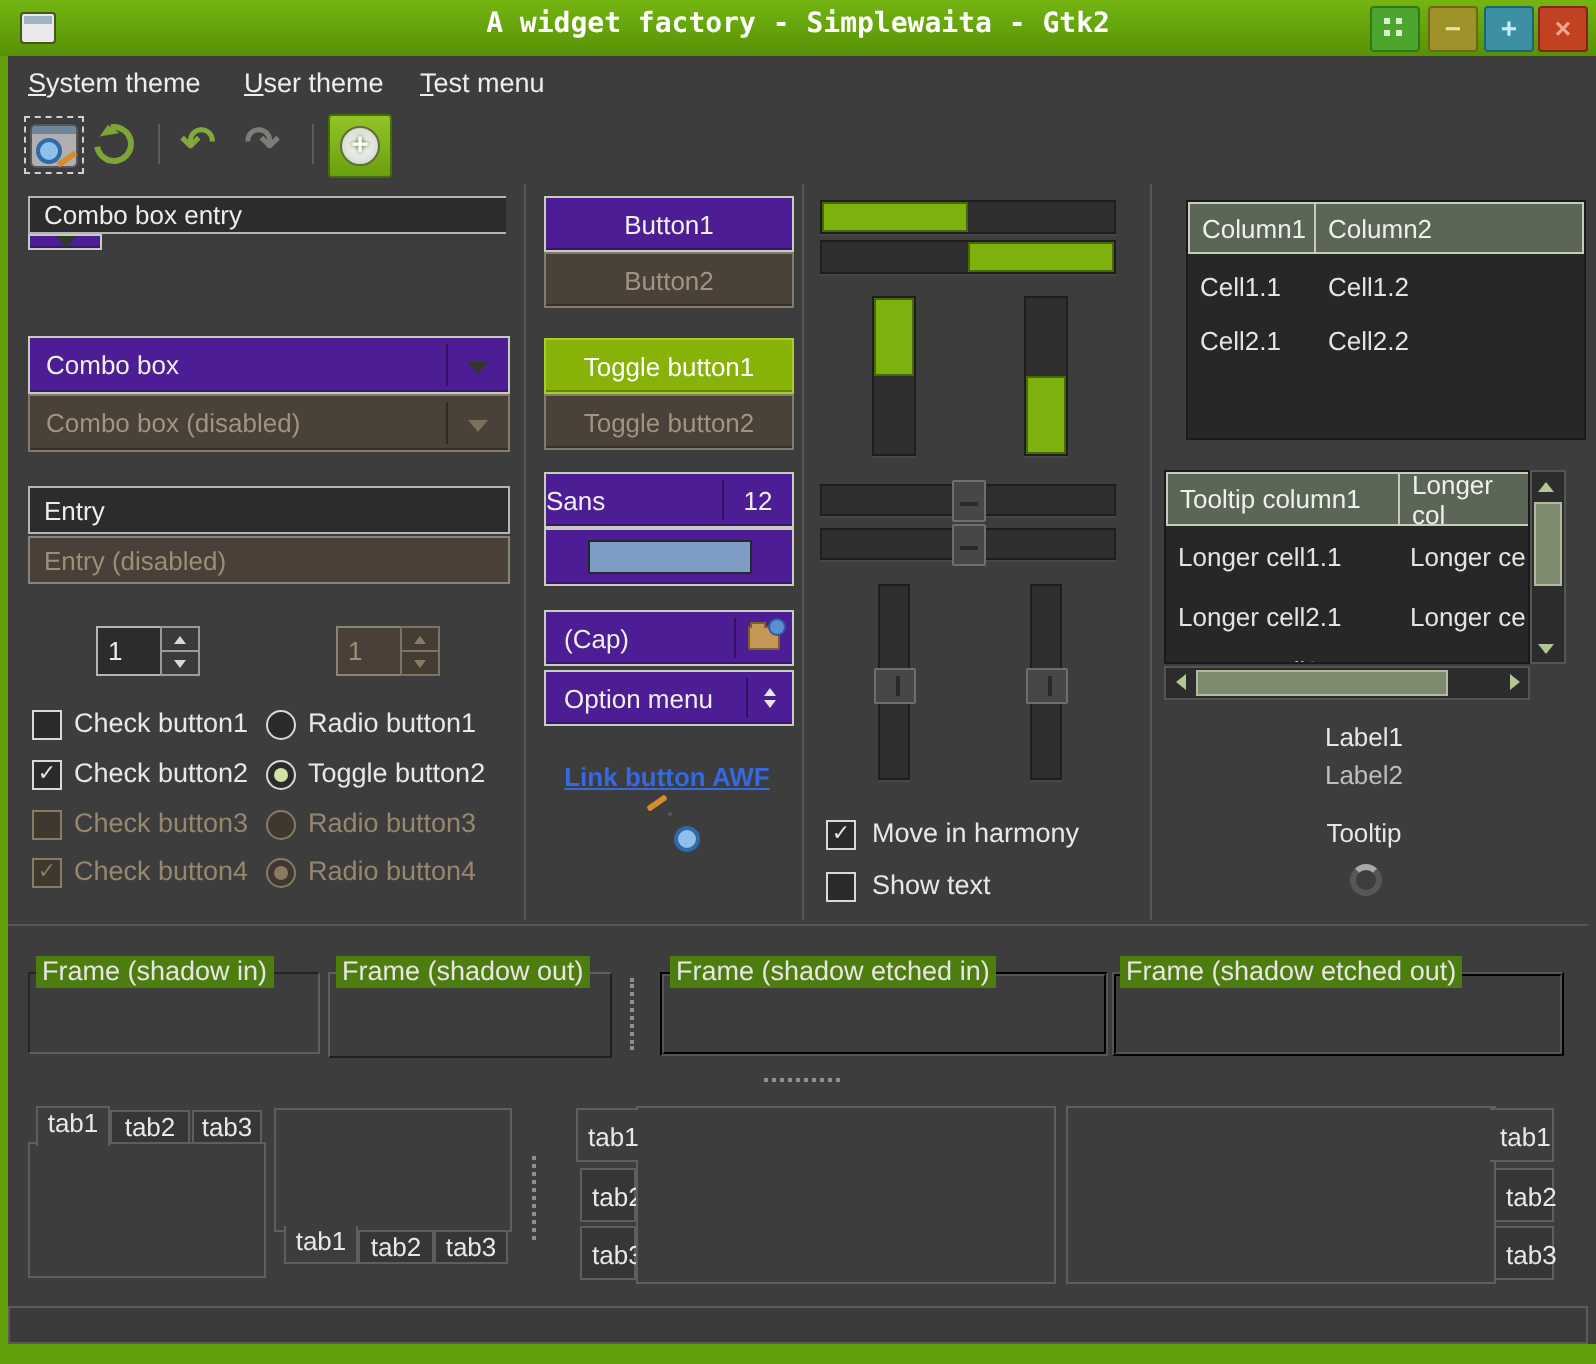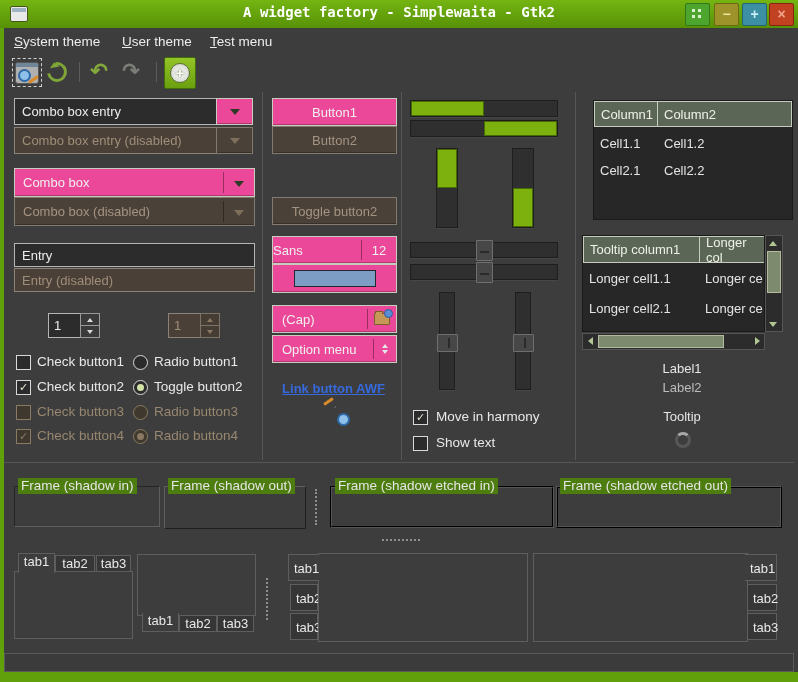--- a/index.html
+++ b/index.html
@@ -32,24 +32,24 @@
   .refresh::after{content:"";position:absolute;left:-6px;top:-4px;border:5px solid transparent;border-right-color:#7fa437;transform:rotate(45deg);}
   
   .awf{position:relative;}
   .awf .w{position:absolute;inset:0;background:#b0b0b0;border:1px solid #565656;border-radius:3px;}
   .awf .tb{position:absolute;left:1px;right:1px;top:1px;height:4px;background:#6f8699;border-radius:2px 2px 0 0;}
   .awf .lens{position:absolute;left:3px;top:7px;width:9px;height:9px;border-radius:50%;background:#8fc0ea;border:2px solid #2e6aa8;}
   .awf .pencil{position:absolute;right:0px;bottom:3px;width:11px;height:3px;background:#d98a2b;transform:rotate(-35deg);border-radius:1px;}
   
   .entry{background:#2c2c2c;border:1px solid #b5b5b5;color:#ececec;display:flex;align-items:center;padding:0 7px;}
   .entry.dis{background:#4a4038;border-color:#8c8378;color:#9e8d77;}
-  .btn{background:#ec4899;border:1px solid #c6cdbd;color:#f0f0ee;display:flex;align-items:center;justify-content:center;box-shadow:inset 0 -1px 0 rgba(0,0,0,.25);}
+  .btn{background:#4c1d95;border:1px solid #c6cdbd;color:#f0f0ee;display:flex;align-items:center;justify-content:center;box-shadow:inset 0 -1px 0 rgba(0,0,0,.25);}
   .btn.dis{background:#4a4138;border-color:#837b70;color:#a59382;}
   .btn.toggled{background:#87b308;border-color:#a5ce2c;color:#fff;}
-  .combo{display:flex;}
+  .combo{display:flex;flex-direction:column;}
   .combo .entry{flex:1;border-right:none;}
   .tri{display:inline-block;width:0;height:0;}
   .tri-dn{border-left:5px solid transparent;border-right:5px solid transparent;border-top:6px solid #2e3a26;}
   .tri-dn.dis{border-top-color:#7e6f5a;}
   .vdiv{width:1px;align-self:stretch;background:rgba(255,255,255,.35);margin:3px 0;}
   .vdiv.dk{background:rgba(0,0,0,.35);}
   .spin{display:flex;}
   .spin .entry{flex:1;border-right:none;}
   .spin-btns{width:20px;display:flex;flex-direction:column;}
   .spin-btn{flex:1;background:#3a3a3a;border:1px solid #9a9a9a;display:flex;align-items:center;justify-content:center;}
@@ -166,26 +166,20 @@
   <div class="sep-v" style="left:401px;top:92px;height:368px;"></div>
   <div class="sep-v" style="left:575px;top:92px;height:368px;"></div>
 
   
   <div class="abs combo" style="left:14px;top:98px;width:239px;height:27px;">
     <div class="entry">Combo box entry</div>
     <div class="btn" style="width:35px;">
         <i class="tri tri-dn"></i>
       </div>
   </div>
-  <div class="abs combo" style="left:14px;top:127px;width:239px;height:27px;">
-    <div class="entry dis">Combo box entry (disabled)</div>
-    <div class="btn dis" style="width:35px;">
-        <i class="tri tri-dn dis"></i>
-      </div>
-  </div>
   <div class="abs btn" style="left:14px;top:168px;width:239px;height:27px;justify-content:flex-start;padding:0;">
     <span style="flex:1;padding-left:8px;">Combo box</span>
     <span class="vdiv dk"></span>
     <span style="width:30px;text-align:center;"><i class="tri tri-dn"></i></span>
   </div>
   <div class="abs btn dis" style="left:14px;top:197px;width:239px;height:27px;justify-content:flex-start;padding:0;">
     <span style="flex:1;padding-left:8px;">Combo box (disabled)</span>
     <span class="vdiv dk"></span>
     <span style="width:30px;text-align:center;"><i class="tri tri-dn dis"></i></span>
   </div>
@@ -236,20 +230,21 @@
   <div class="ckbox dis" style="left:16px;top:429px;"><span>✓</span></div>
   <div class="wlabel dis" style="left:37px;top:428px;">Check button4</div>
   <div class="rad dis" style="left:133px;top:429px;">
       <span class="dot"></span>
     </div>
   <div class="wlabel dis" style="left:154px;top:428px;">Radio button4</div>
 
   
   <div class="abs btn" style="left:272px;top:98px;width:123px;height:26px;">Button1</div>
   <div class="abs btn dis" style="left:272px;top:126px;width:123px;height:26px;">Button2</div>
+  <div class="abs btn toggled" style="left:272px;top:169px;width:123px;height:26px;">Toggle button1</div>
   <div class="abs btn dis" style="left:272px;top:197px;width:123px;height:26px;">Toggle button2</div>
 
   <div class="abs btn" style="left:272px;top:236px;width:123px;height:26px;padding:0;">
     <span style="flex:1;text-align:left;">Sans</span>
     <span class="vdiv dk"></span>
     <span style="width:34px;text-align:center;">12</span>
   </div>
   <div class="abs btn" style="left:272px;top:264px;width:123px;height:27px;">
     <span class="swatch" style="width:80px;height:15px;"></span>
   </div>

